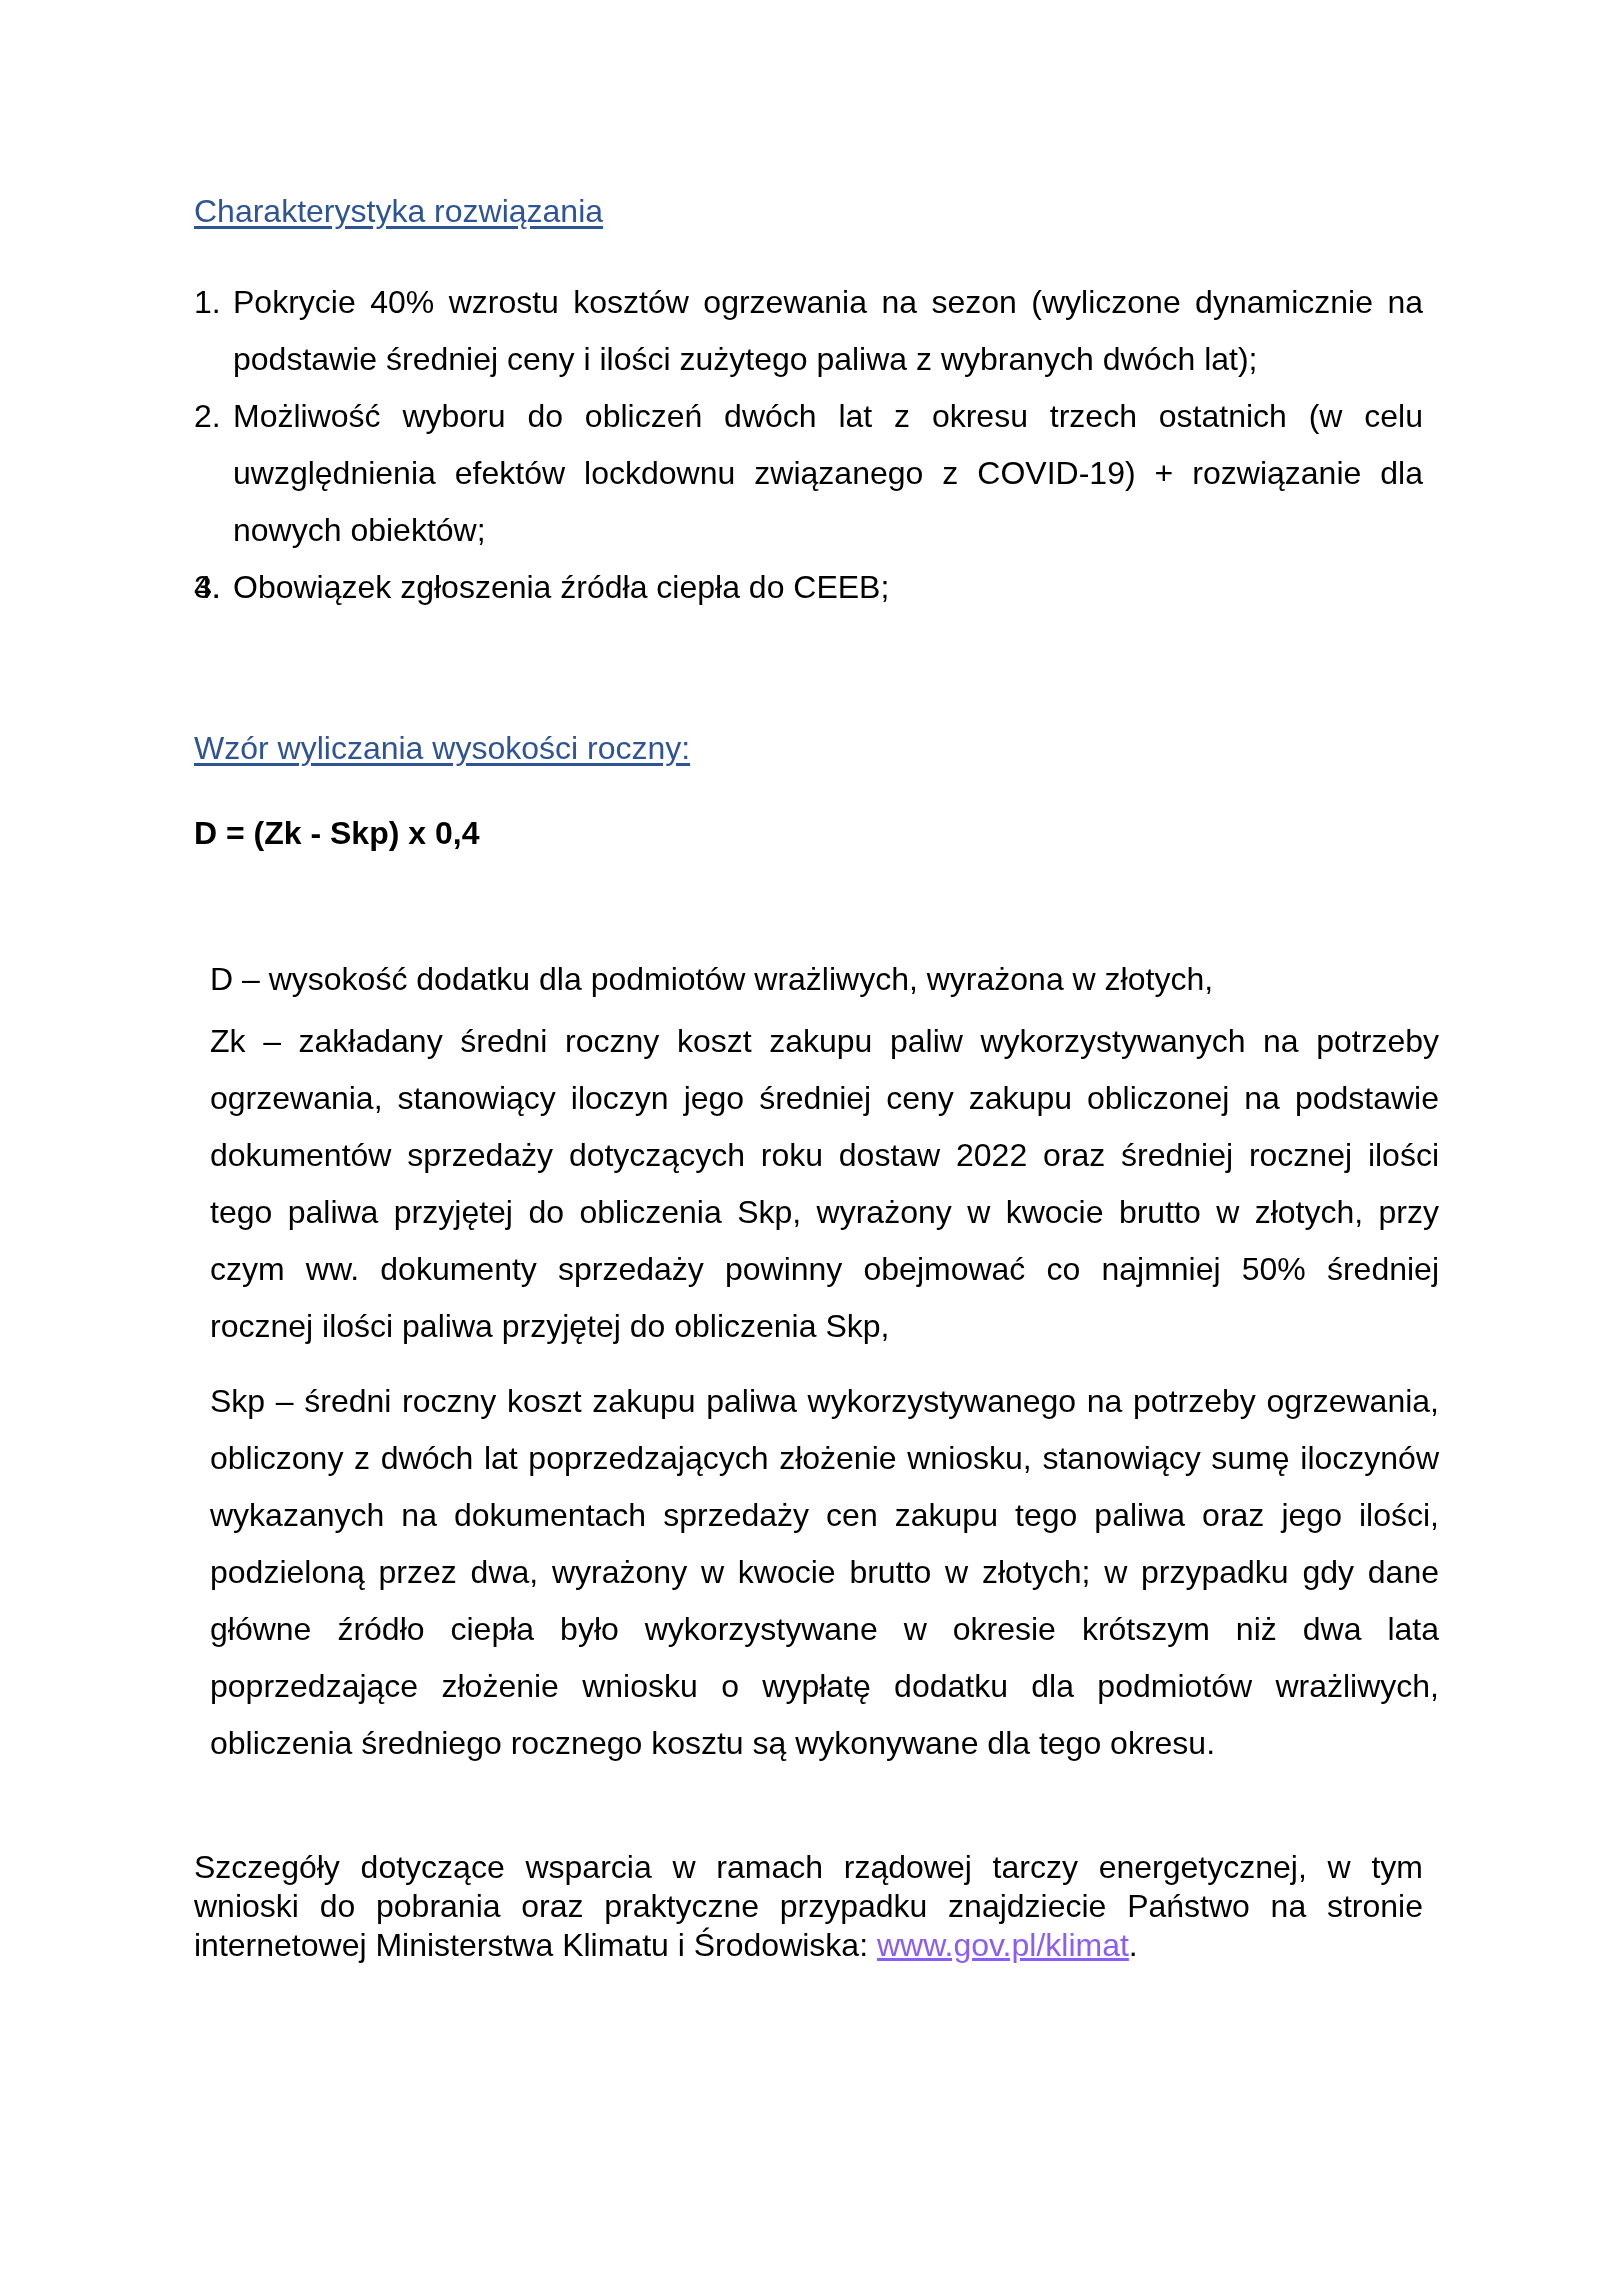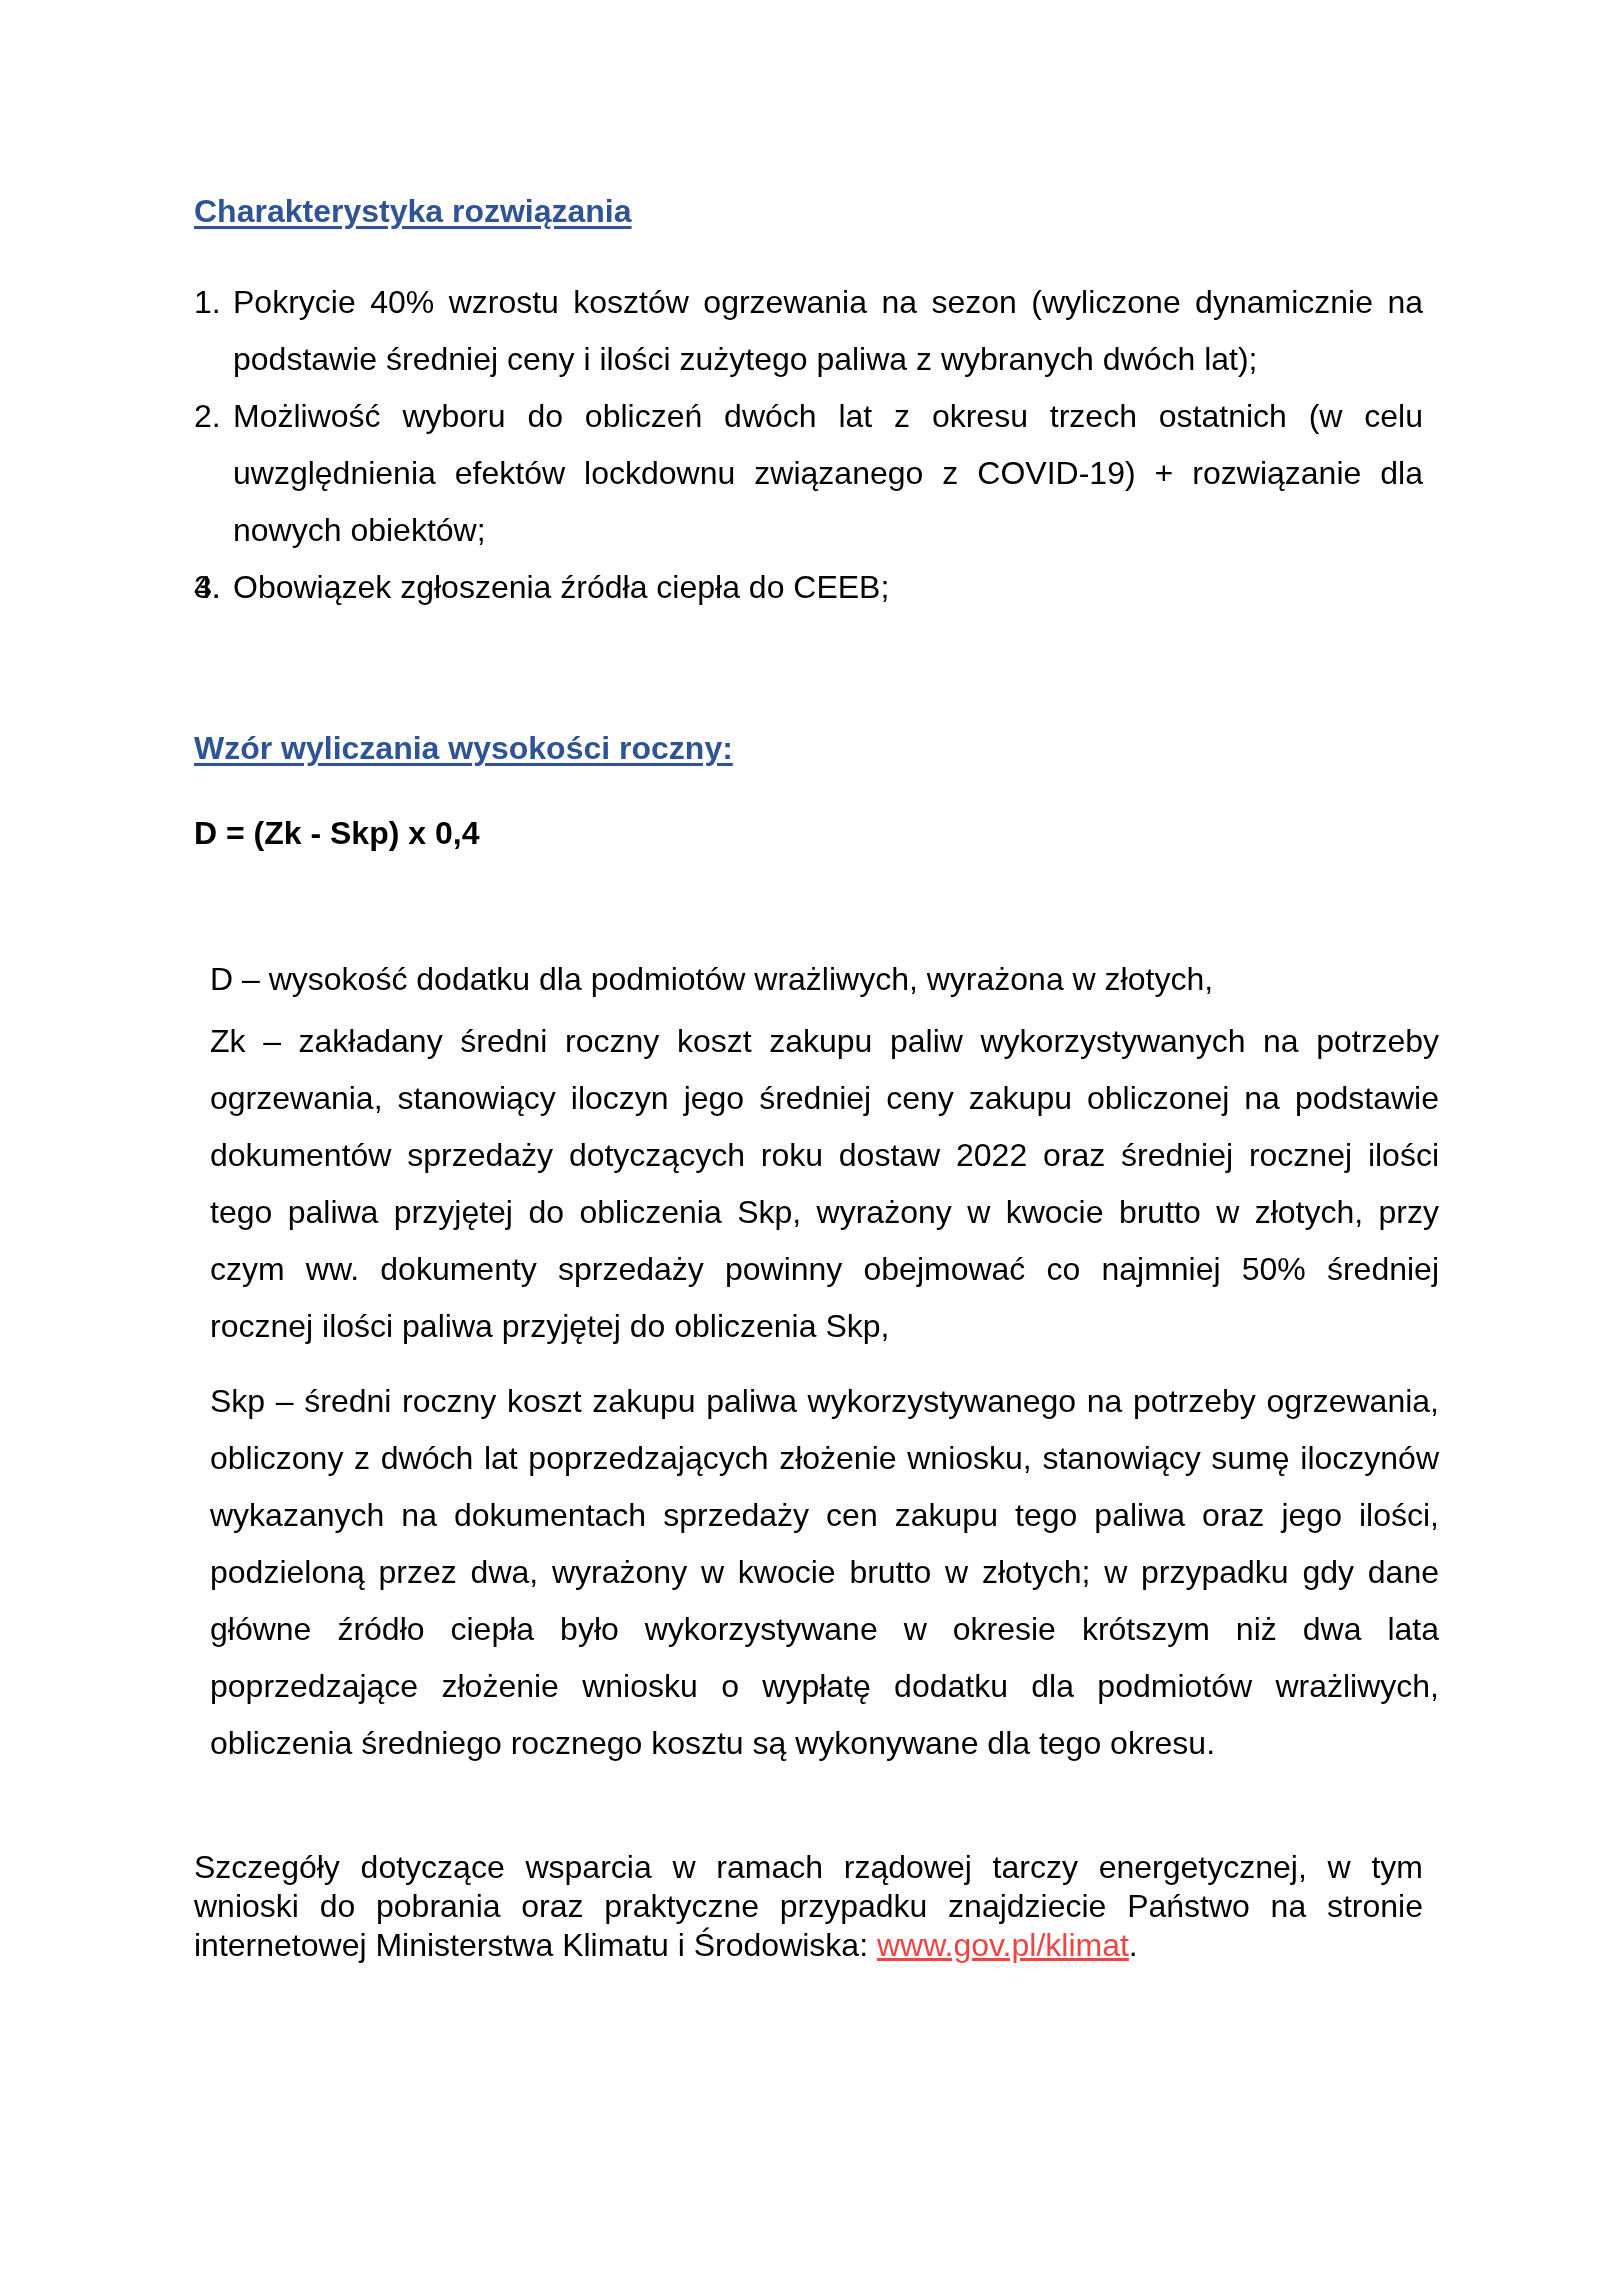--- a/index.html
+++ b/index.html
@@ -1,27 +1,27 @@
 <!DOCTYPE html>
 <html><head>
 <meta charset="utf-8">
 <style>
   html, body { margin: 0; padding: 0; background: #ffffff; }
   body { width: 1621px; height: 2293px; position: relative; overflow: hidden;
          font-family: "Liberation Sans", sans-serif; color: #000; }
   .page { position: absolute; left: 194px; top: 0; width: 1229px; }
   .heading { position: absolute; left: 0; font-size: 32px; color: #2f5496;
-             text-decoration: underline; text-underline-offset: 3.9px; white-space: nowrap; line-height: 39px; font-weight: bold; }
+             text-decoration: underline; text-underline-offset: 3.9px; white-space: nowrap; line-height: 39px; }
   .list { position: absolute; left: 0; top: 274px; width: 1229px; margin: 0; padding: 0; list-style: none; }
   .list li { position: relative; padding-left: 39px; font-size: 32px; line-height: 57px; text-align: justify; }
   .list li .num { position: absolute; left: 0; top: 0; }
   .formula { position: absolute; left: 0; top: 814px; font-size: 32px; font-weight: bold; line-height: 39px; white-space: nowrap; }
   .def { position: absolute; left: 0; width: 1229px; font-size: 32px; line-height: 57px; text-align: justify; margin: 16px; }
   .footer { position: absolute; left: 0; top: 1848px; width: 1229px; font-size: 32px; line-height: 39px; text-align: justify; margin: 0; }
-  .link { color: #ef4444; text-decoration: underline; }
+  .link { color: #8b5cf6; text-decoration: underline; }
 </style>
 </head>
 <body>
 
 <div class="page">
 
   <div class="heading" style="top:192px;">Charakterystyka rozwiązania</div>
 
   <ol class="list">
     <li>

